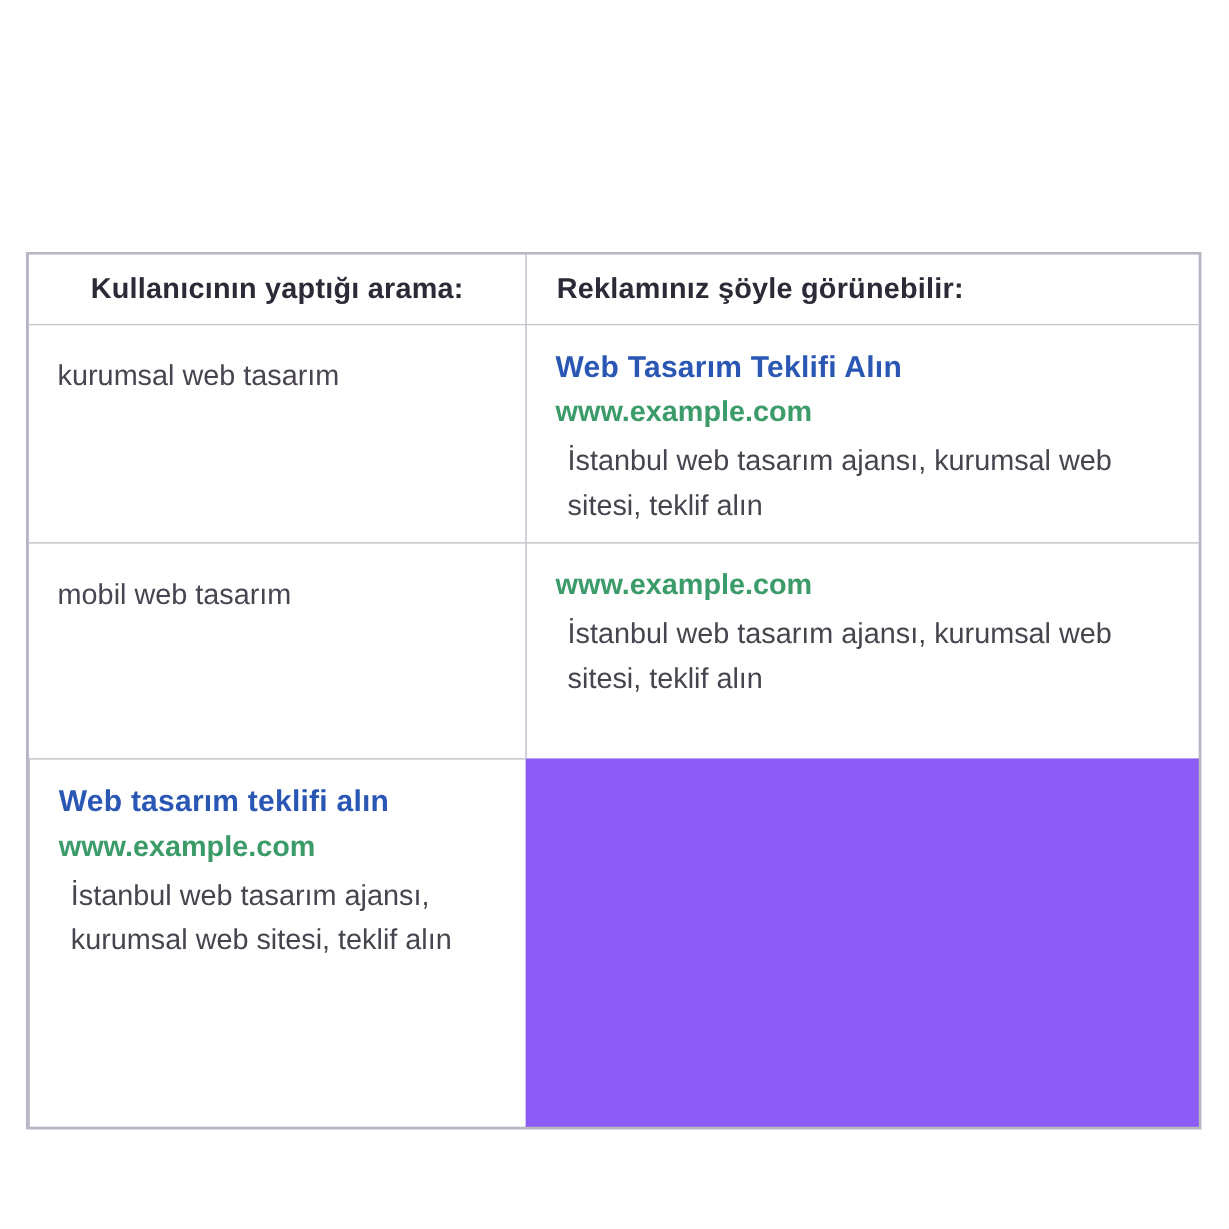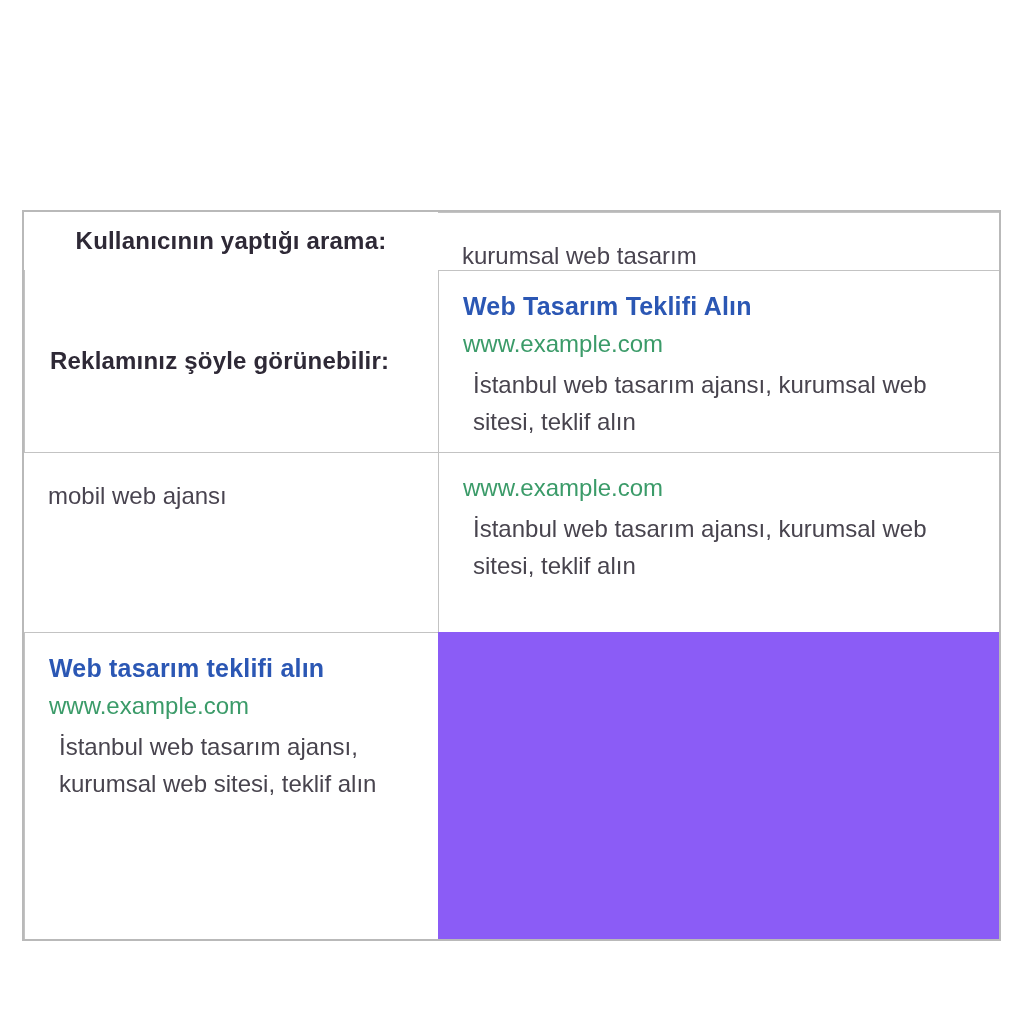--- a/index.html
+++ b/index.html
@@ -55,49 +55,50 @@
     line-height: 30px;
     margin-bottom: 8px;
     letter-spacing: 0.2px;
     cursor: pointer;
   }
   .ad-url {
     font-size: 24px;
     color: #3b9b69;
     line-height: 30px;
     margin-bottom: 7px;
+    font-weight: bold;
   }
   .ad-desc {
     font-size: 24px;
     color: #48444e;
     line-height: 37px;
     max-width: 545px;
     margin-left: 10px;
   }
 </style>
 </head>
 <body>
 
 <div class="page">
   <div class="comparison-table">
 
     <div class="cell header-cell col1">Kullanıcının yaptığı arama:</div>
+    <div class="cell header-cell col2">Reklamınız şöyle görünebilir:</div>
+
     <div class="cell body-row query-cell">
       <span class="query-text">kurumsal web tasarım</span>
     </div>
-
-    <div class="cell header-cell col2">Reklamınız şöyle görünebilir:</div>
     <div class="cell body-row col2 ad-cell">
       <span class="ad-title">Web Tasarım Teklifi Alın</span>
       <div class="ad-url">www.example.com</div>
       <div class="ad-desc">İstanbul web tasarım ajansı, kurumsal web sitesi, teklif alın</div>
     </div>
 
     <div class="cell body-row query-cell">
-      <span class="query-text">mobil web ajansı</span>
+      <span class="query-text">mobil web tasarım</span>
     </div>
     <div class="cell body-row col2 ad-cell">
       <div class="ad-url">www.example.com</div>
       <div class="ad-desc">İstanbul web tasarım ajansı, kurumsal web sitesi, teklif alın</div>
     </div>
 
     <div class="cell body-row col2 ad-cell">
       <span class="ad-title">Web tasarım teklifi alın</span>
       <div class="ad-url">www.example.com</div>
       <div class="ad-desc">İstanbul web tasarım ajansı, kurumsal web sitesi, teklif alın</div>

